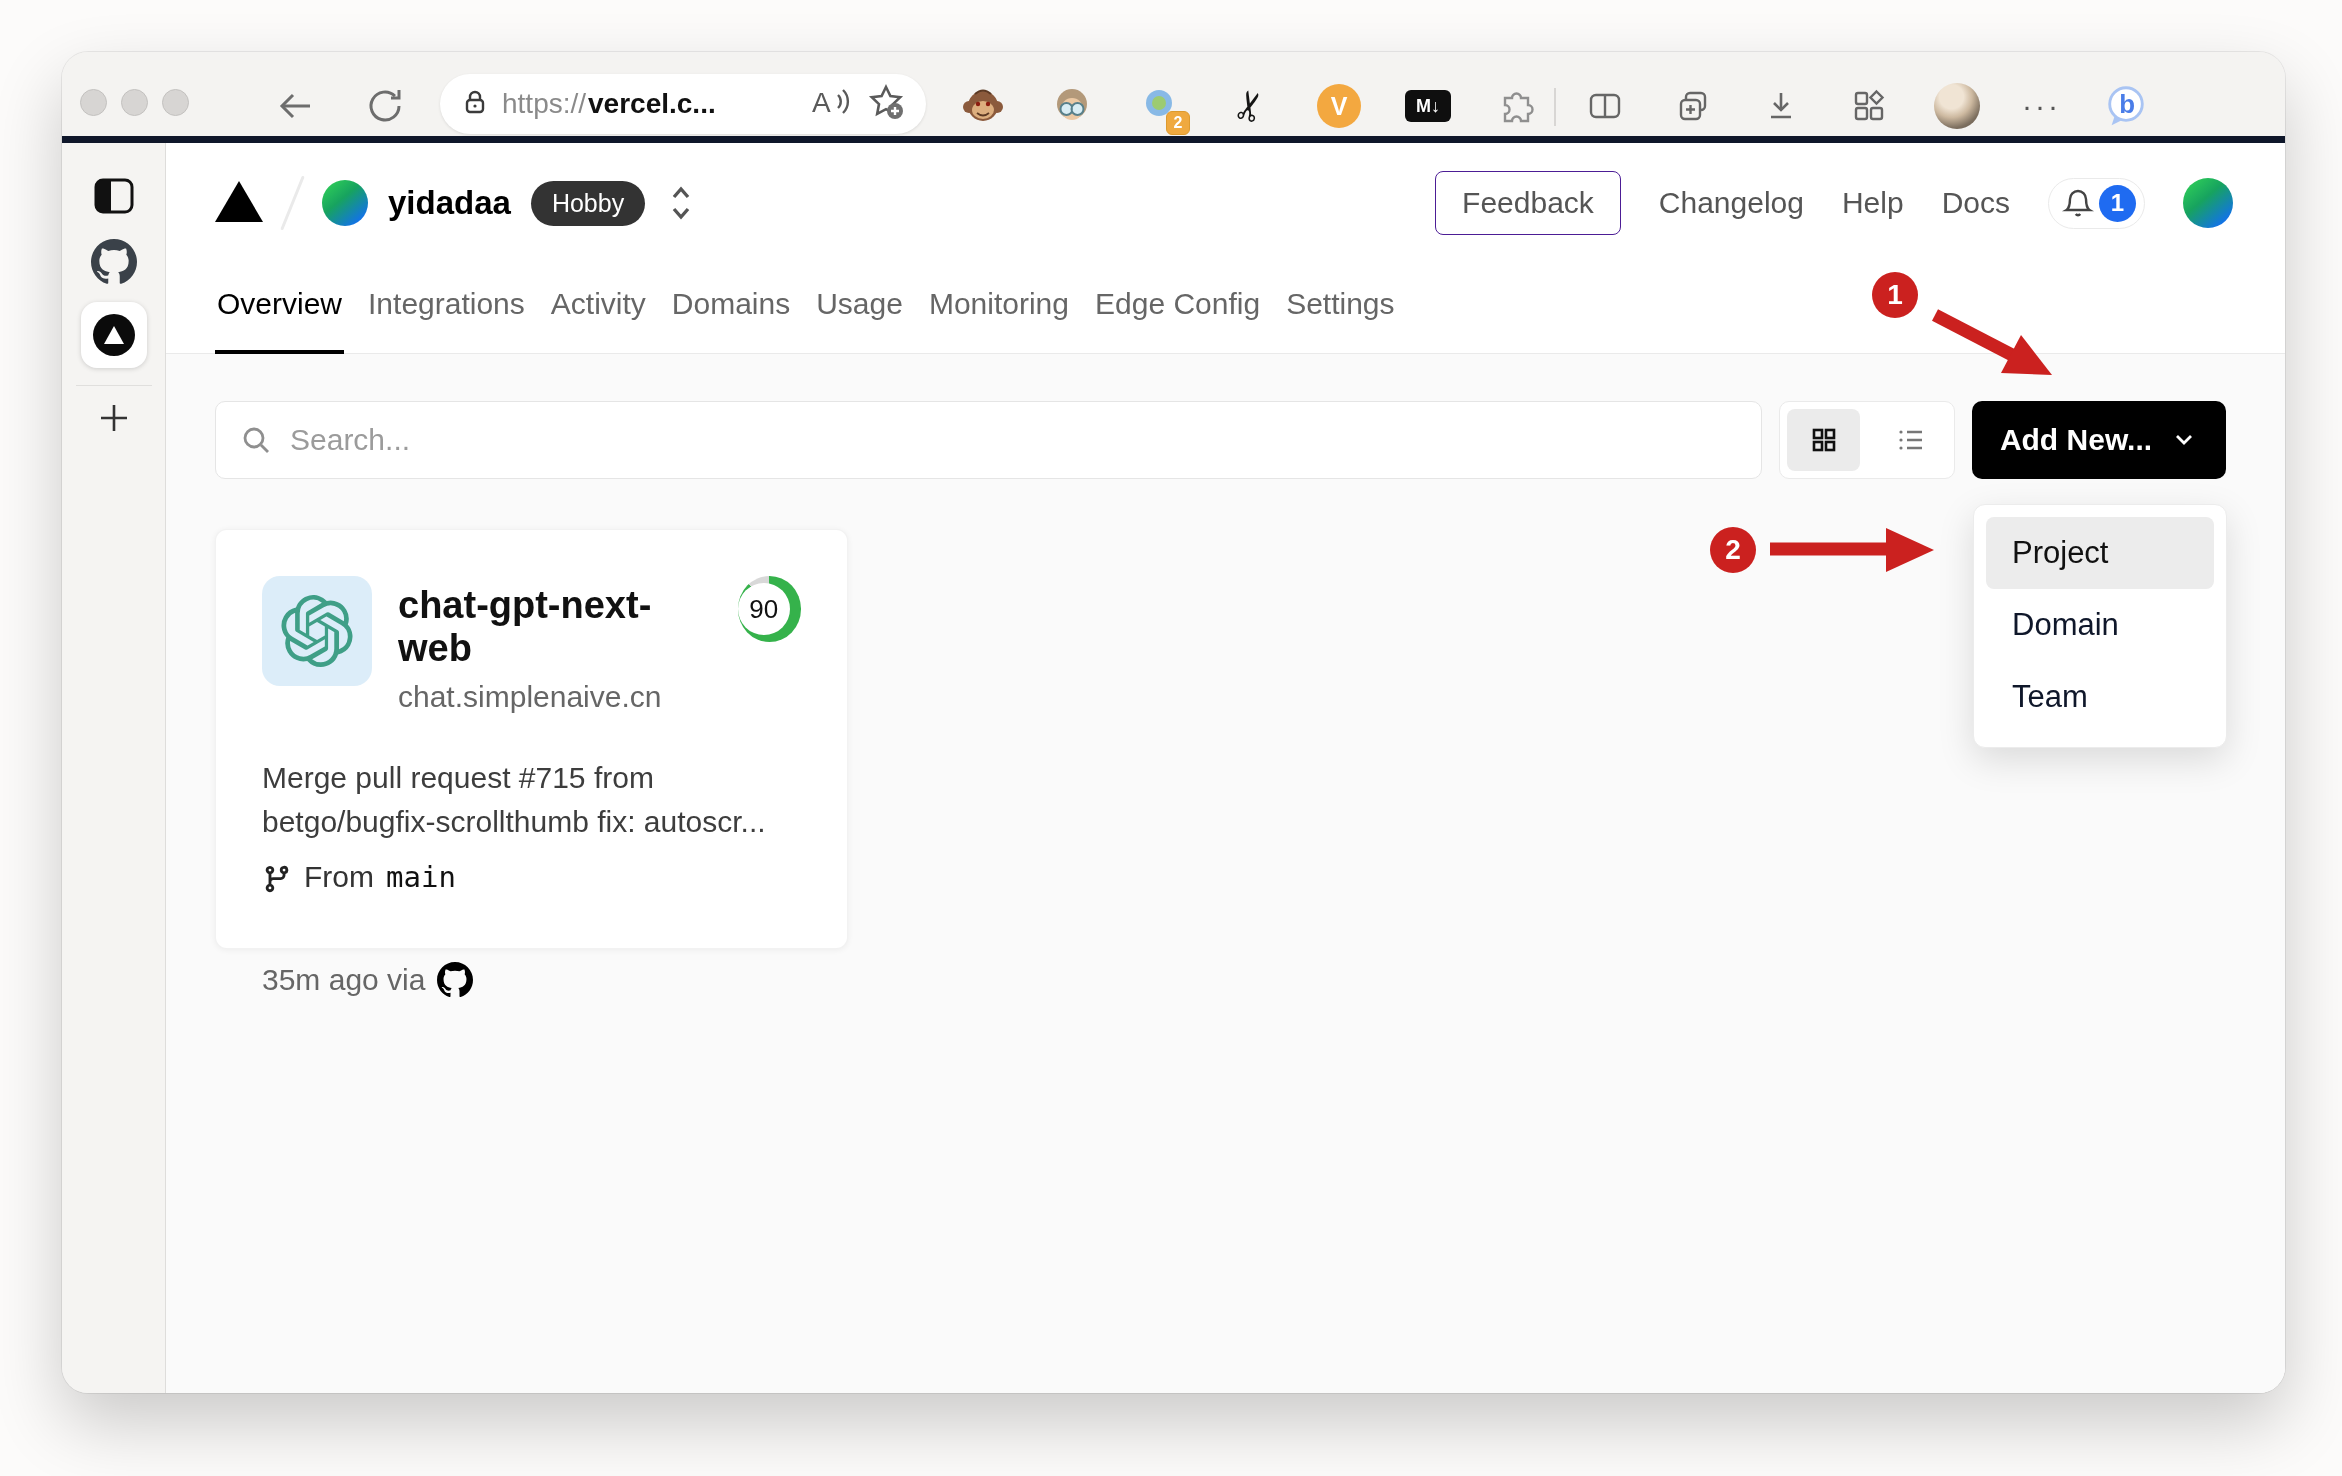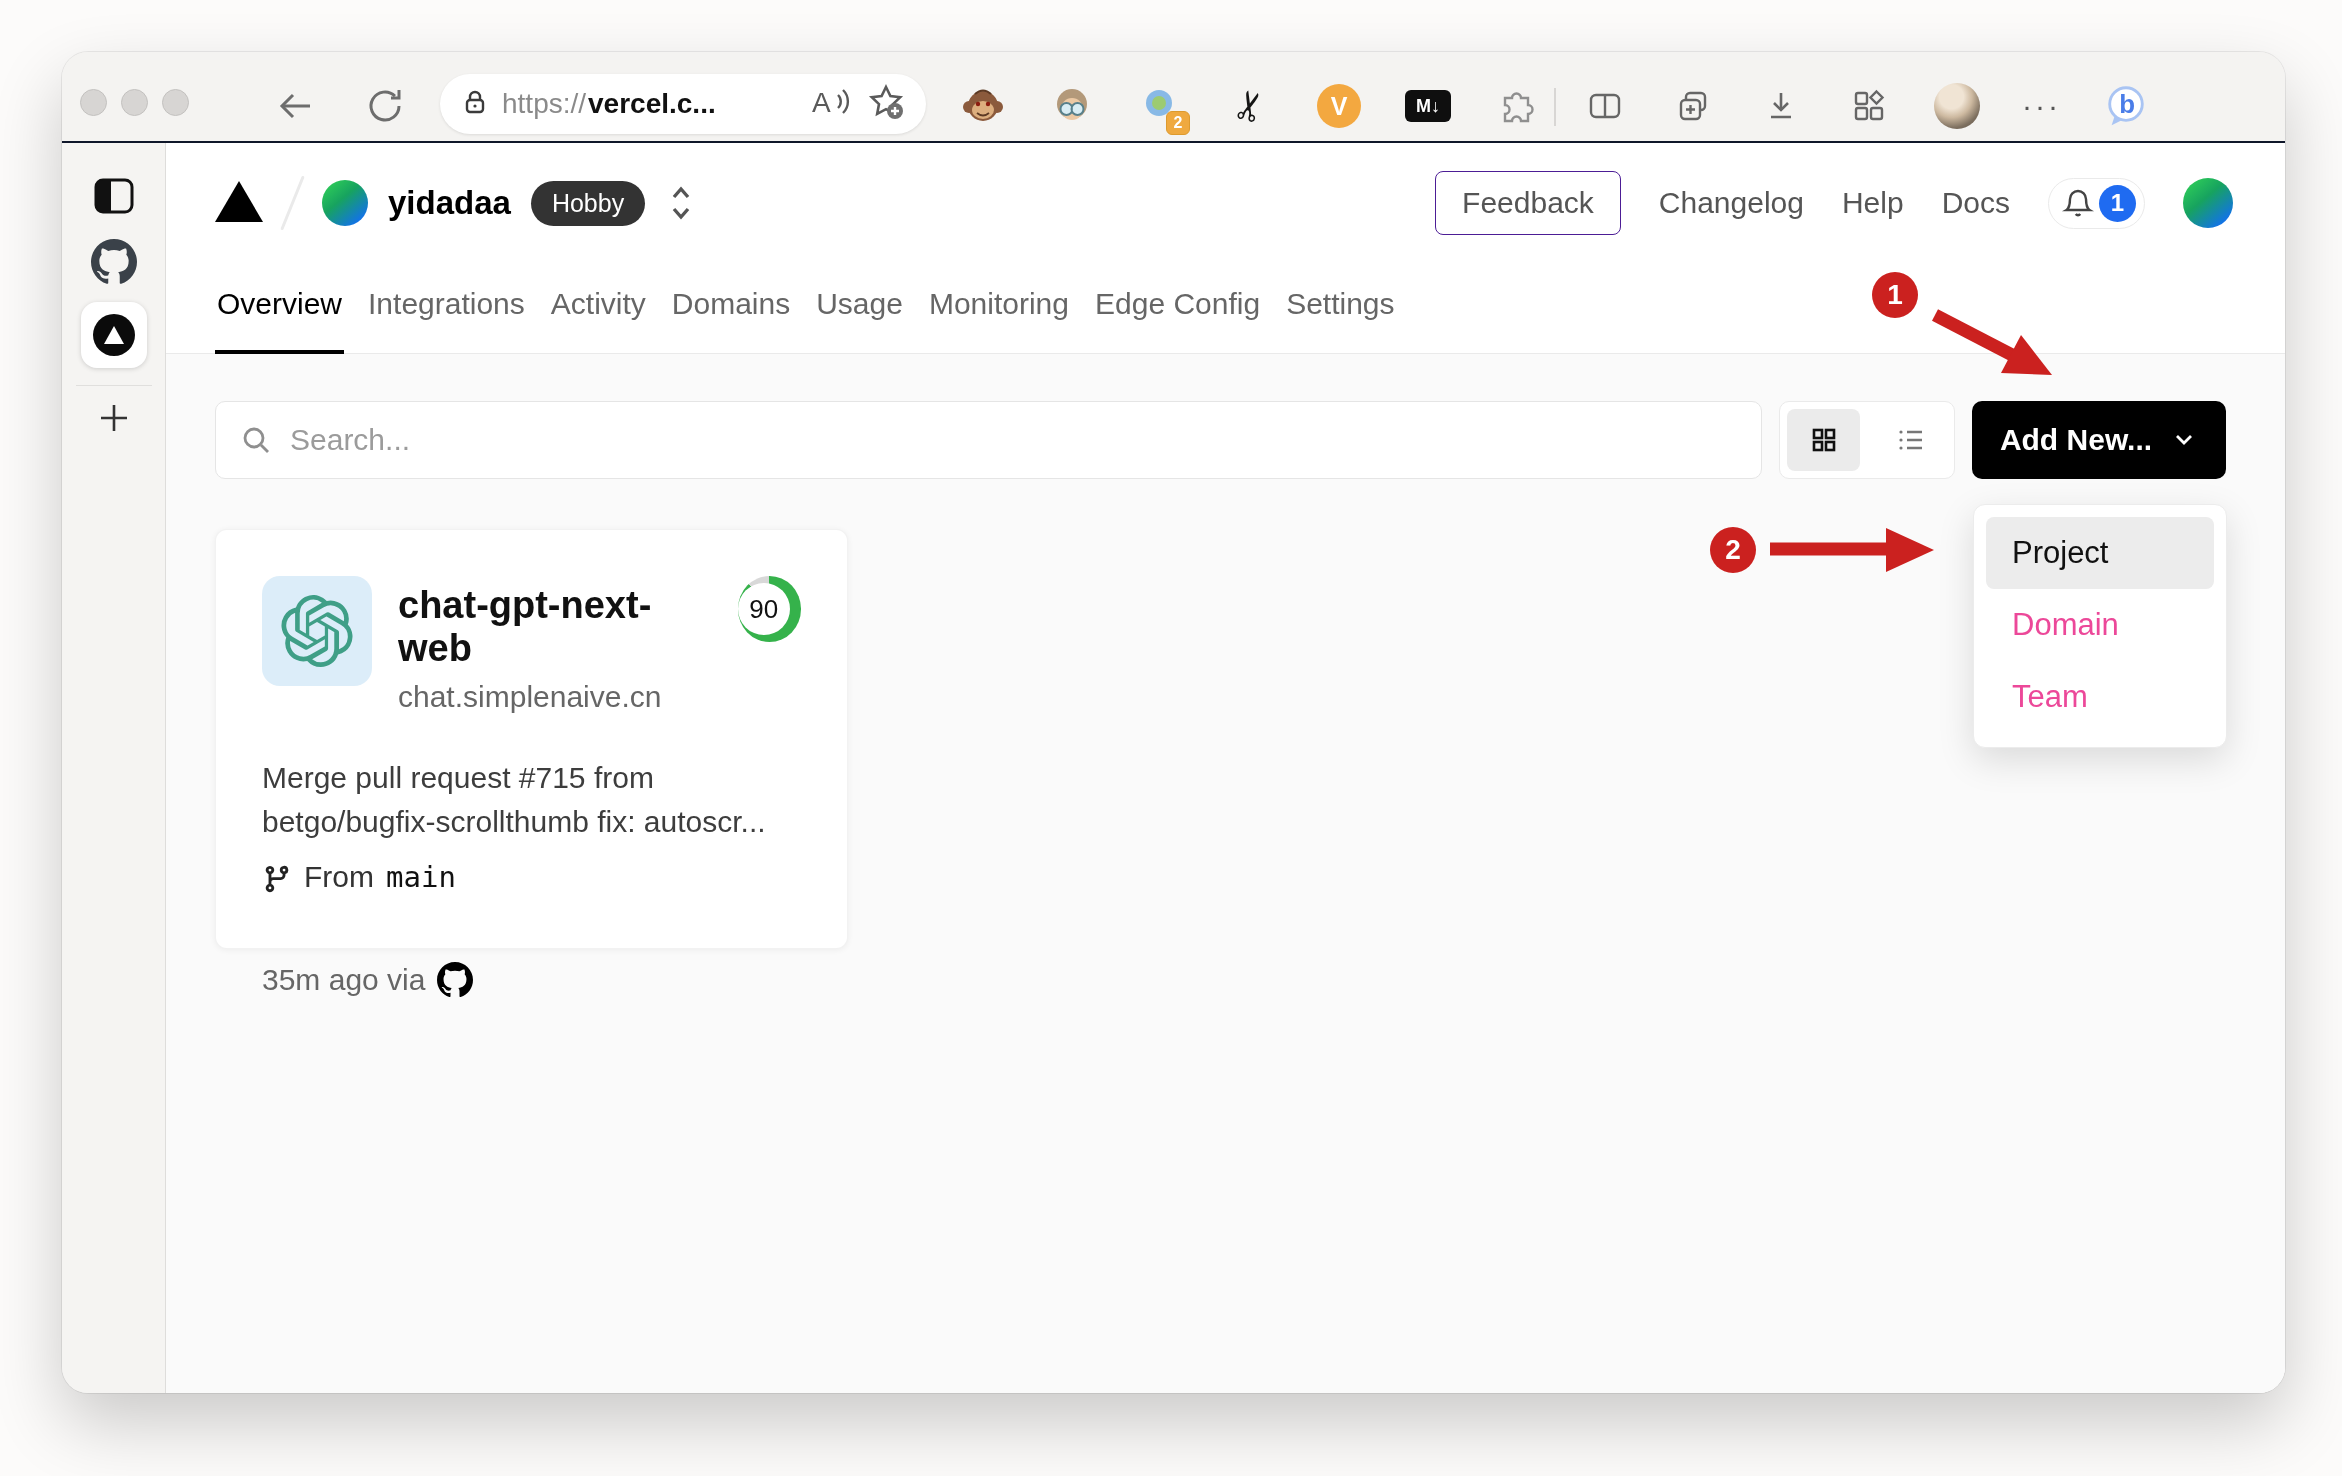--- a/index.html
+++ b/index.html
@@ -4,21 +4,21 @@
 <style>
   * { margin:0; padding:0; box-sizing:border-box; }
   html,body { width:2342px; height:1476px; }
   body { font-family:"Liberation Sans", sans-serif; background:#fcfbfa; position:relative; overflow:hidden; }
 
   .window { position:absolute; left:62px; top:52px; width:2223px; height:1341px;
     background:#f4f3f1; border-radius:26px; overflow:hidden;
     box-shadow:0 0 0 1px rgba(0,0,0,.07), 0 30px 70px rgba(0,0,0,.20); }
 
   
-  .toolbar { position:absolute; left:0; top:0; width:100%; height:91px; background:#f4f3f1; border-bottom:2px solid #0f172a; }
+  .toolbar { position:absolute; left:0; top:0; width:100%; height:91px; background:#f4f3f1; border-bottom:7px solid #0f172a; }
   .lights { position:absolute; left:18px; top:37px; display:flex; gap:14px; }
   .light { width:27px; height:27px; border-radius:50%; background:#d7d5d3; border:1px solid #c3c1bf; }
   .nav-btns { position:absolute; left:210px; top:31px; display:flex; gap:44px; }
   .tb-btn { width:46px; height:46px; display:flex; align-items:center; justify-content:center; }
   .url-pill { position:absolute; left:378px; top:22px; width:486px; height:60px; background:#fff; border-radius:30px;
     box-shadow:0 1px 3px rgba(0,0,0,.10); display:flex; align-items:center; padding:0 20px; gap:12px; }
   .url-scheme { font-size:28px; color:#8a8a8a; }
   .url-host { font-size:28px; color:#111; font-weight:700; margin-left:-10px; }
   .ext-row { position:absolute; left:898px; top:31px; display:flex; gap:43px; align-items:center; }
   .ext-ic { width:46px; height:46px; display:flex; align-items:center; justify-content:center; position:relative; }
@@ -89,21 +89,21 @@
     font-size:26px; color:#111; }
   .commit { margin-top:42px; font-size:30px; line-height:44px; color:#3d3d3d; width:565px; }
   .branch-row { margin-top:16px; display:flex; align-items:flex-end; gap:12px; }
   .from-label { font-size:30px; color:#333; }
   .branch-name { font-family:"DejaVu Sans Mono", monospace; font-size:29px; color:#111; }
   .meta-row { margin-top:68px; display:flex; align-items:center; gap:12px; font-size:30px; color:#666; }
 
   
   .dropdown { position:absolute; left:1807px; top:150px; width:254px; height:244px; background:#fff; border:1px solid #ececec;
     border-radius:12px; box-shadow:0 12px 36px rgba(0,0,0,.13); padding:12px; }
-  .dd-item { height:72px; display:flex; align-items:center; padding-left:26px; font-size:31px; color:#ec4899; border-radius:8px; }
+  .dd-item { height:72px; display:flex; align-items:center; padding-left:26px; font-size:31px; color:#0f172a; border-radius:8px; }
   .dd-item.hl { background:#ececec; color:#111; }
 
   
   .ann-badge { position:absolute; width:46px; height:46px; border-radius:50%; background:#cb211f; color:#fff; font-size:28px;
     font-weight:700; display:flex; align-items:center; justify-content:center; z-index:40; }
   #ann1 { left:1872px; top:272px; }
   #ann2 { left:1710px; top:527px; }
   .arrows { position:absolute; left:0; top:0; width:2342px; height:1476px; pointer-events:none; z-index:39; }
 </style>
 </head>

